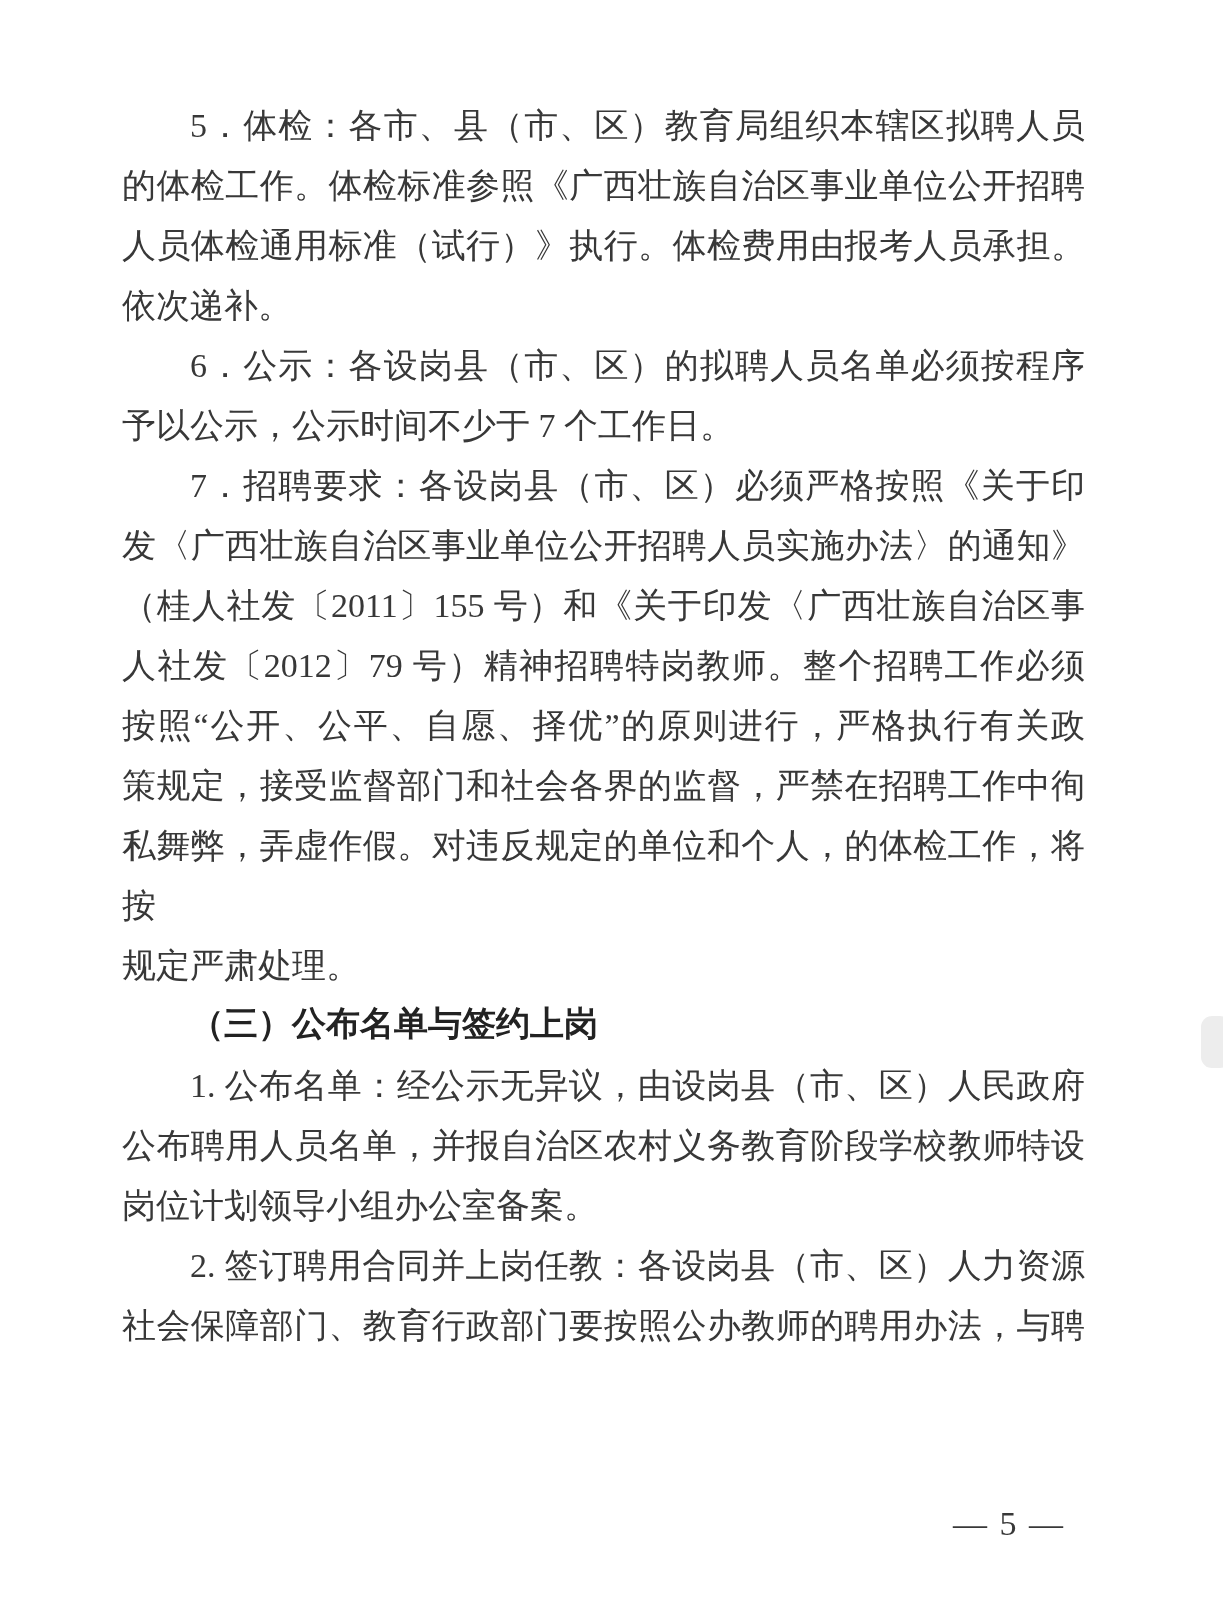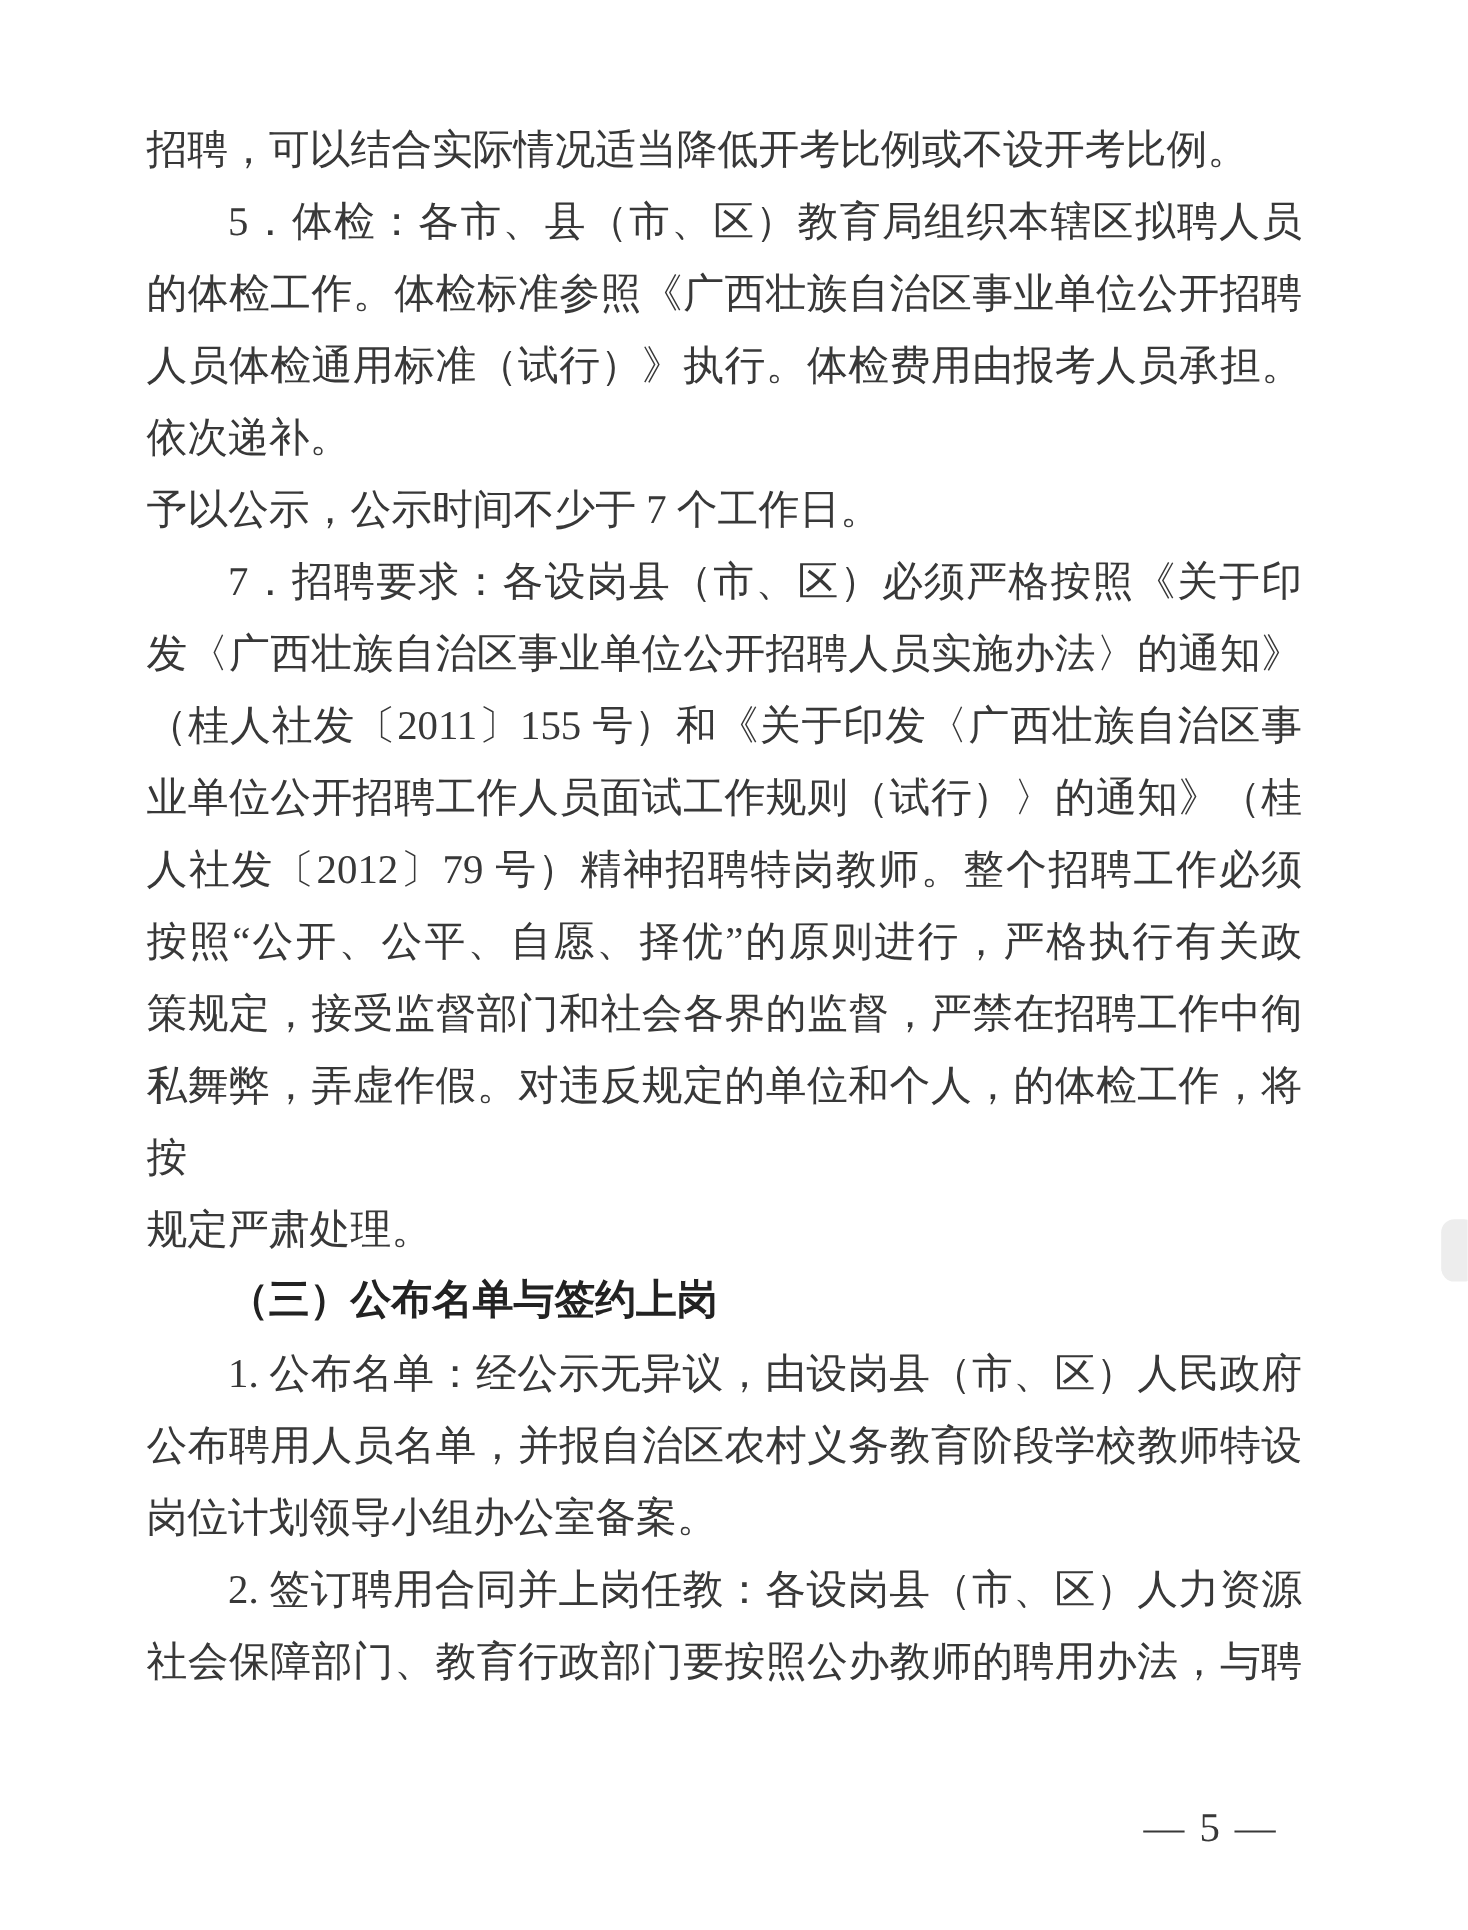--- a/index.html
+++ b/index.html
@@ -70,30 +70,29 @@
     height: 52px;
     border-radius: 11px;
     background: var(--scroll-thumb);
   }
 </style>
 </head>
 <body>
 
 <div class="page">
   <div class="text-block">
-    <p class="end">招聘，可以结合实际情况适当降低开考比例或不设开考比例。</p>
     <p class="indent">5．体检：各市、县（市、区）教育局组织本辖区拟聘人员</p>
     <p>的体检工作。体检标准参照《广西壮族自治区事业单位公开招聘</p>
     <p>人员体检通用标准（试行）》执行。体检费用由报考人员承担。</p>
     <p class="end">依次递补。</p>
+    <p class="indent">6．公示：各设岗县（市、区）的拟聘人员名单必须按程序</p>
     <p class="end">予以公示，公示时间不少于 7 个工作日。</p>
     <p class="indent">7．招聘要求：各设岗县（市、区）必须严格按照《关于印</p>
     <p>发〈广西壮族自治区事业单位公开招聘人员实施办法〉的通知》</p>
     <p>（桂人社发〔2011〕155 号）和《关于印发〈广西壮族自治区事</p>
-    <p>业单位公开招聘工作人员面试工作规则（试行）〉的通知》（桂</p>
     <p>人社发〔2012〕79 号）精神招聘特岗教师。整个招聘工作必须</p>
     <p>按照“公开、公平、自愿、择优”的原则进行，严格执行有关政</p>
     <p>策规定，接受监督部门和社会各界的监督，严禁在招聘工作中徇</p>
     <p>私舞弊，弄虚作假。对违反规定的单位和个人，的体检工作，将按</p>
     <p class="end">规定严肃处理。</p>
     <p class="heading indent end">（三）公布名单与签约上岗</p>
     <p class="indent">1. 公布名单：经公示无异议，由设岗县（市、区）人民政府</p>
     <p>公布聘用人员名单，并报自治区农村义务教育阶段学校教师特设</p>
     <p class="end">岗位计划领导小组办公室备案。</p>
     <p class="indent">2. 签订聘用合同并上岗任教：各设岗县（市、区）人力资源</p>

